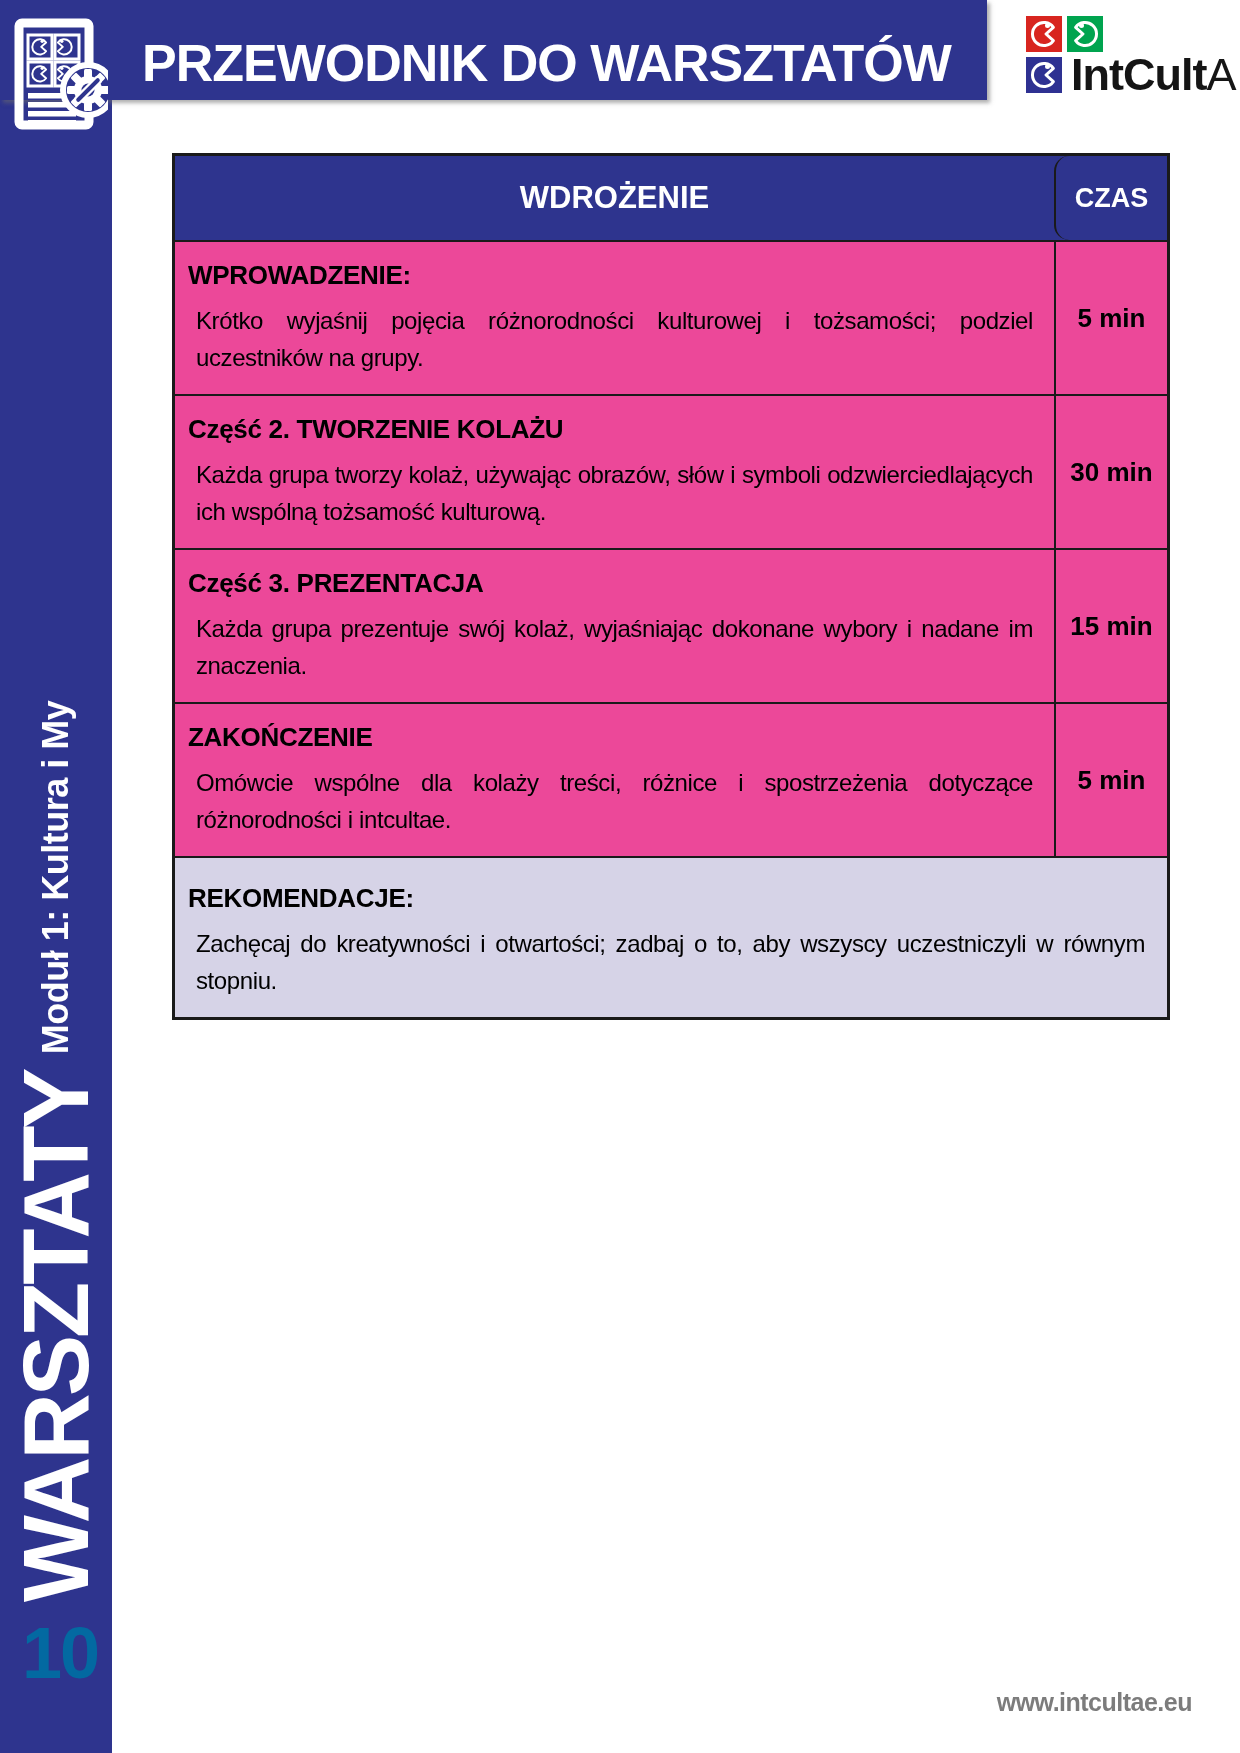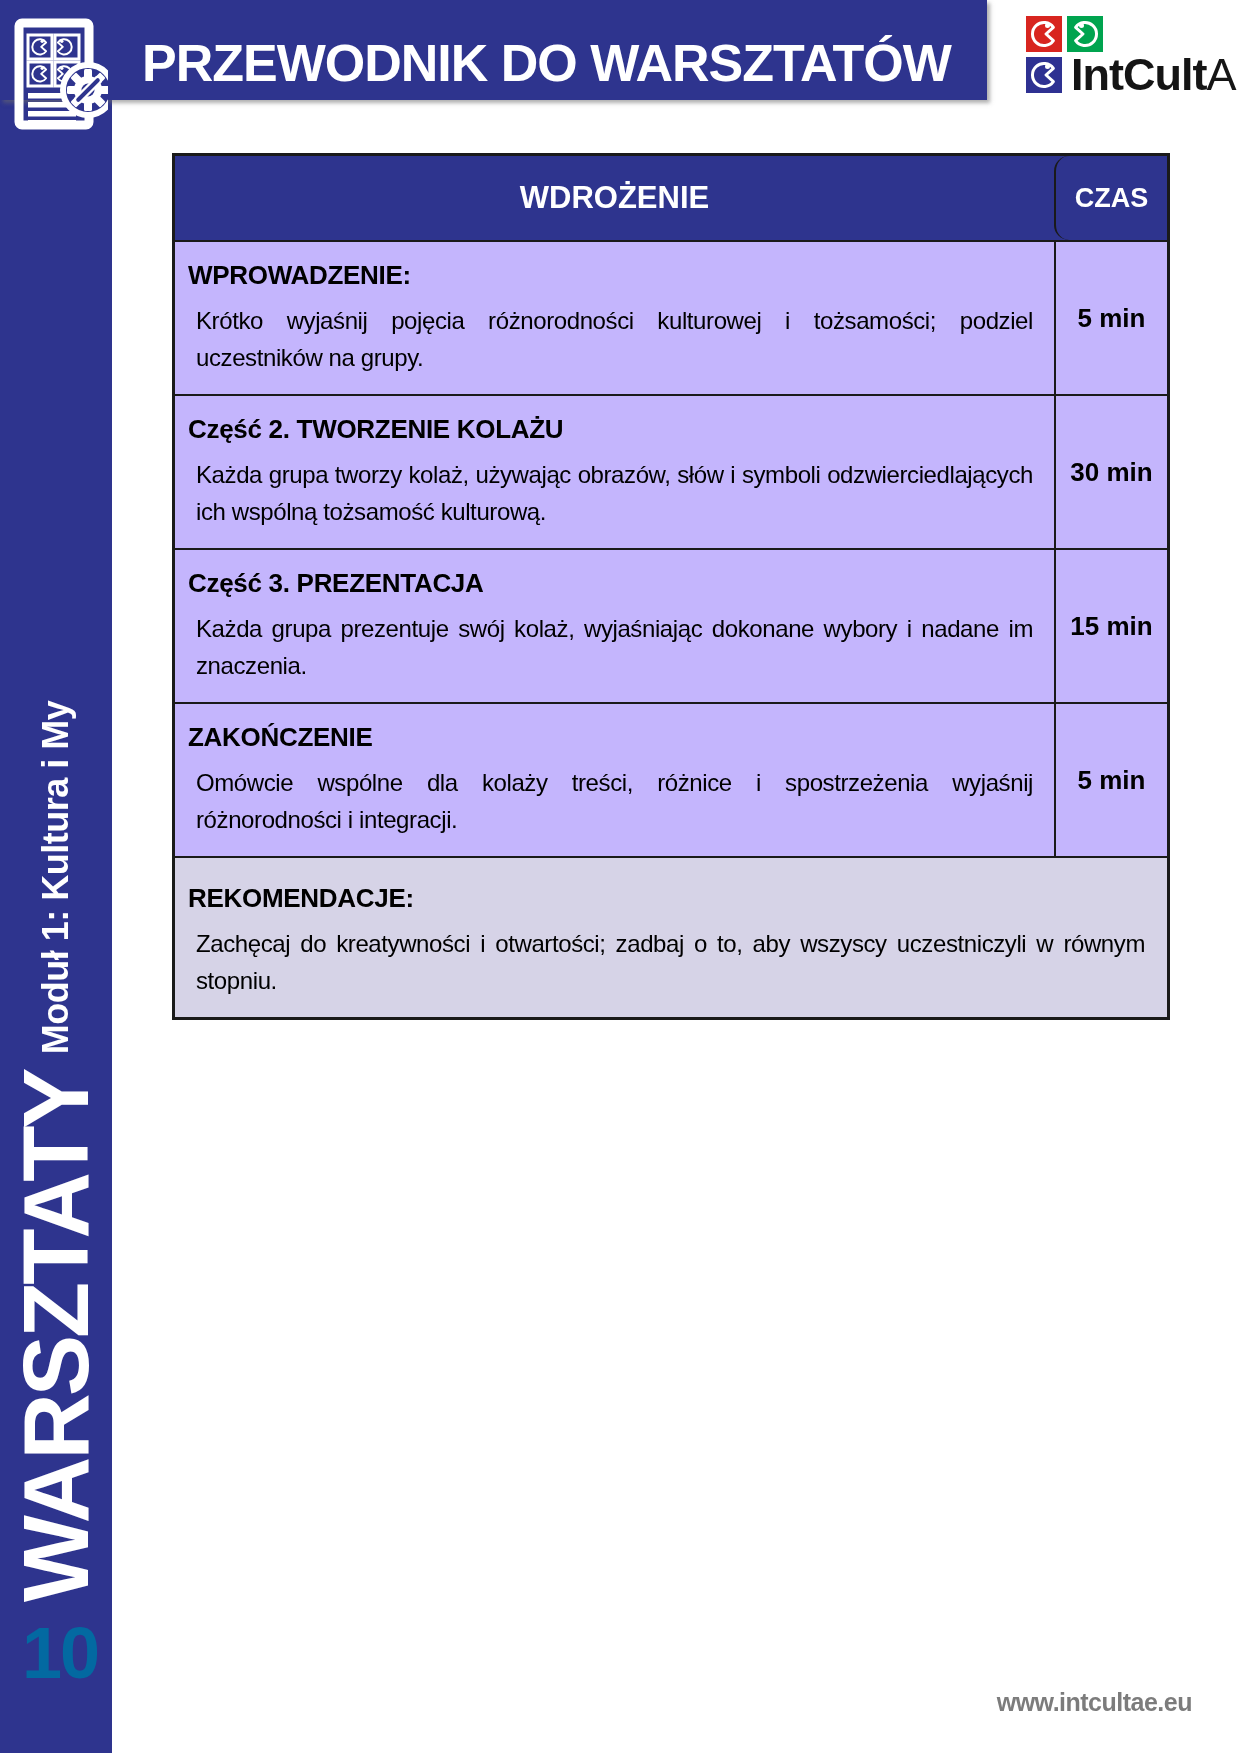--- a/index.html
+++ b/index.html
@@ -48,21 +48,21 @@
   .logo-row:last-child{margin-bottom:0;align-items:center;}
   .logo-text{
     display:flex;align-items:baseline;margin-left:4px;
     font-size:45px;color:#151515;line-height:36px;letter-spacing:-1px;
   }
   .logo-text .bold{font-weight:bold;}
   .logo-text .thin{font-weight:normal;letter-spacing:0;}
   
   .wtable{
     position:absolute;left:172px;top:153px;width:998px;
-    border:3px solid var(--ink);box-sizing:border-box;background:#c4b5fd;
+    border:3px solid var(--ink);box-sizing:border-box;background:#ec4899;
   }
   .thead{
     display:flex;height:84px;background:var(--blue);color:#fff;
     border-bottom:2px solid var(--ink);
   }
   .th-main{
     width:879px;box-sizing:border-box;display:flex;align-items:center;justify-content:center;
     font-size:31px;font-weight:bold;letter-spacing:0px;
   }
   .th-time{
@@ -211,21 +211,21 @@
     <div class="td-main">
       <div class="row-heading">Część 3. PREZENTACJA</div>
       <p class="row-body">Każda grupa prezentuje swój kolaż, wyjaśniając dokonane wybory i nadane im znaczenia.</p>
     </div>
     <div class="td-time">15 min</div>
   </div>
 
   <div class="trow r4">
     <div class="td-main">
       <div class="row-heading">ZAKOŃCZENIE</div>
-      <p class="row-body">Omówcie wspólne dla kolaży treści, różnice i spostrzeżenia wyjaśnij różnorodności i integracji.</p>
+      <p class="row-body">Omówcie wspólne dla kolaży treści, różnice i spostrzeżenia dotyczące różnorodności i intcultae.</p>
     </div>
     <div class="td-time">5 min</div>
   </div>
 
   <div class="trec">
     <div class="row-heading">REKOMENDACJE:</div>
     <p class="row-body">Zachęcaj do kreatywności i otwartości; zadbaj o to, aby wszyscy uczestniczyli w równym stopniu.</p>
   </div>
 </div>
 

